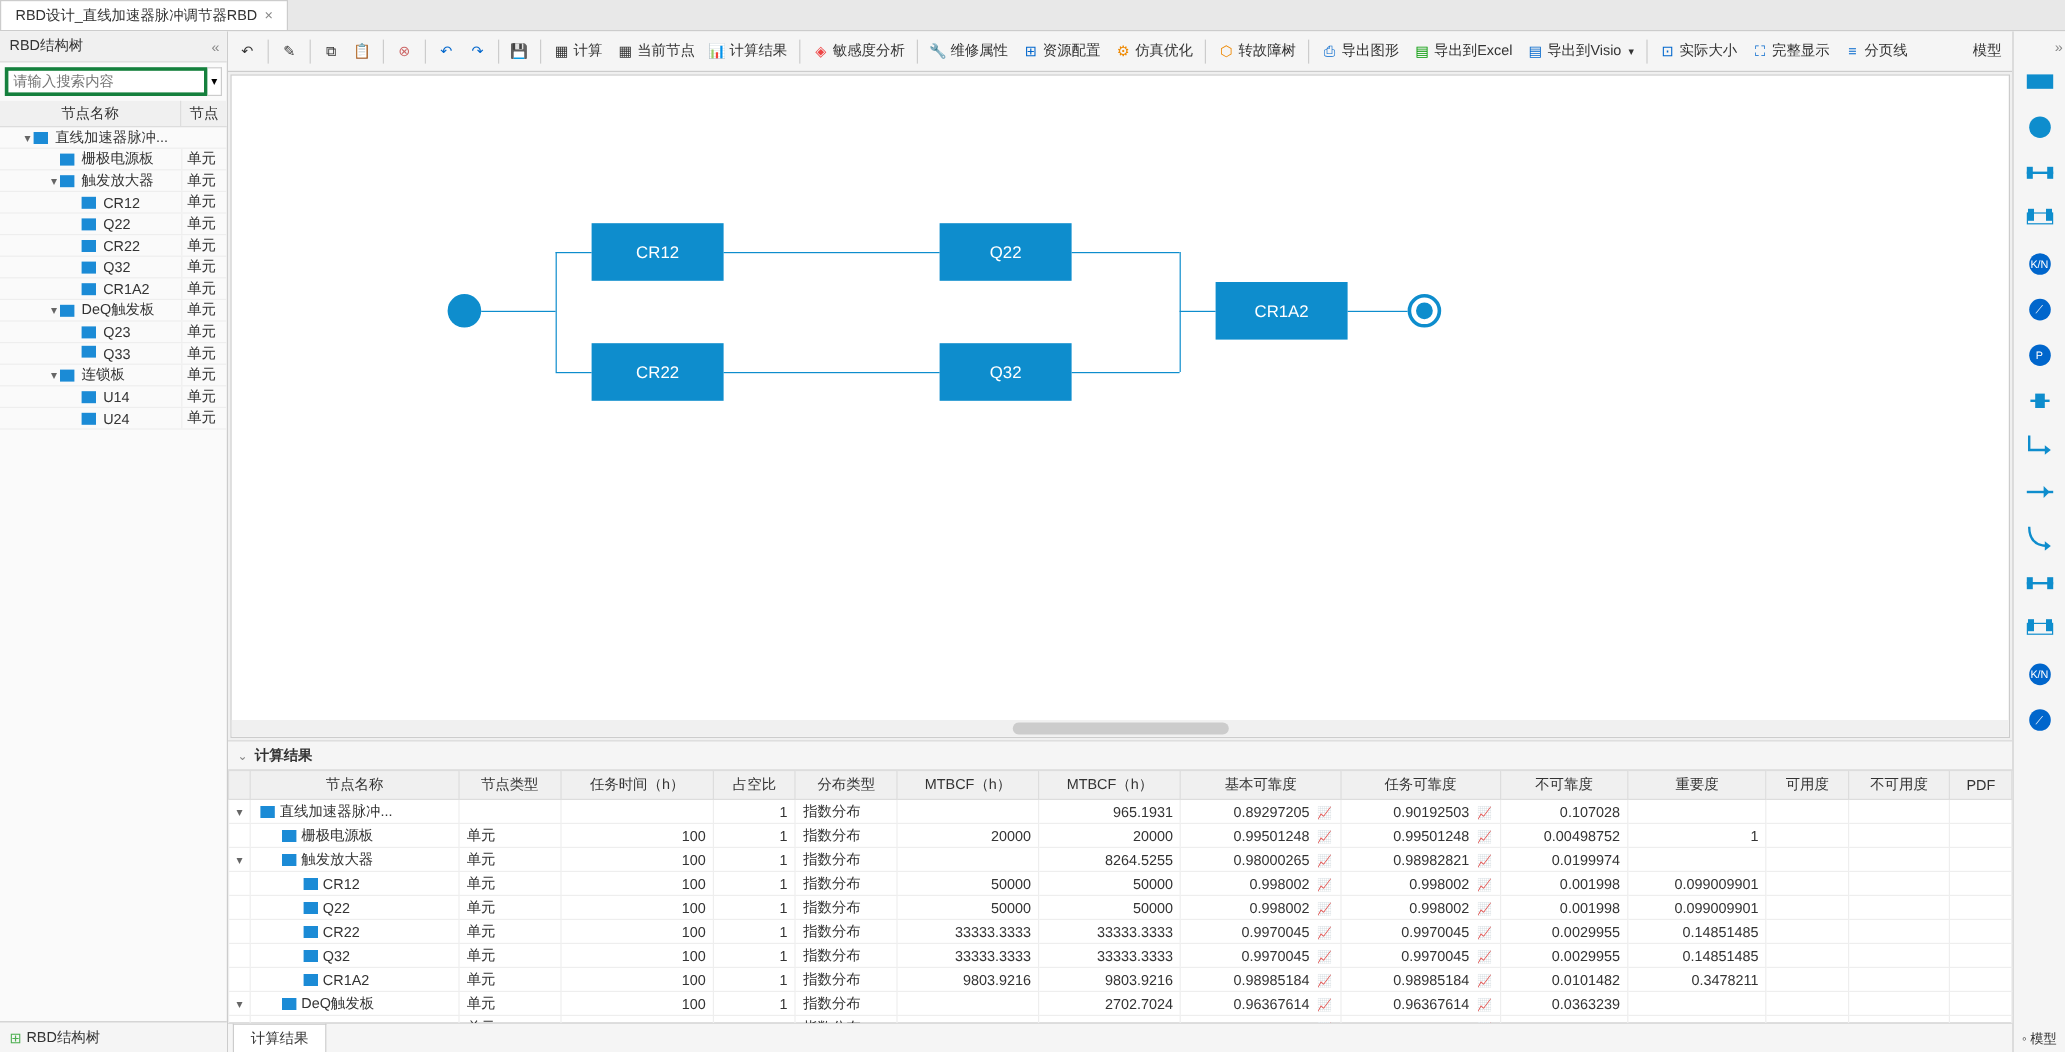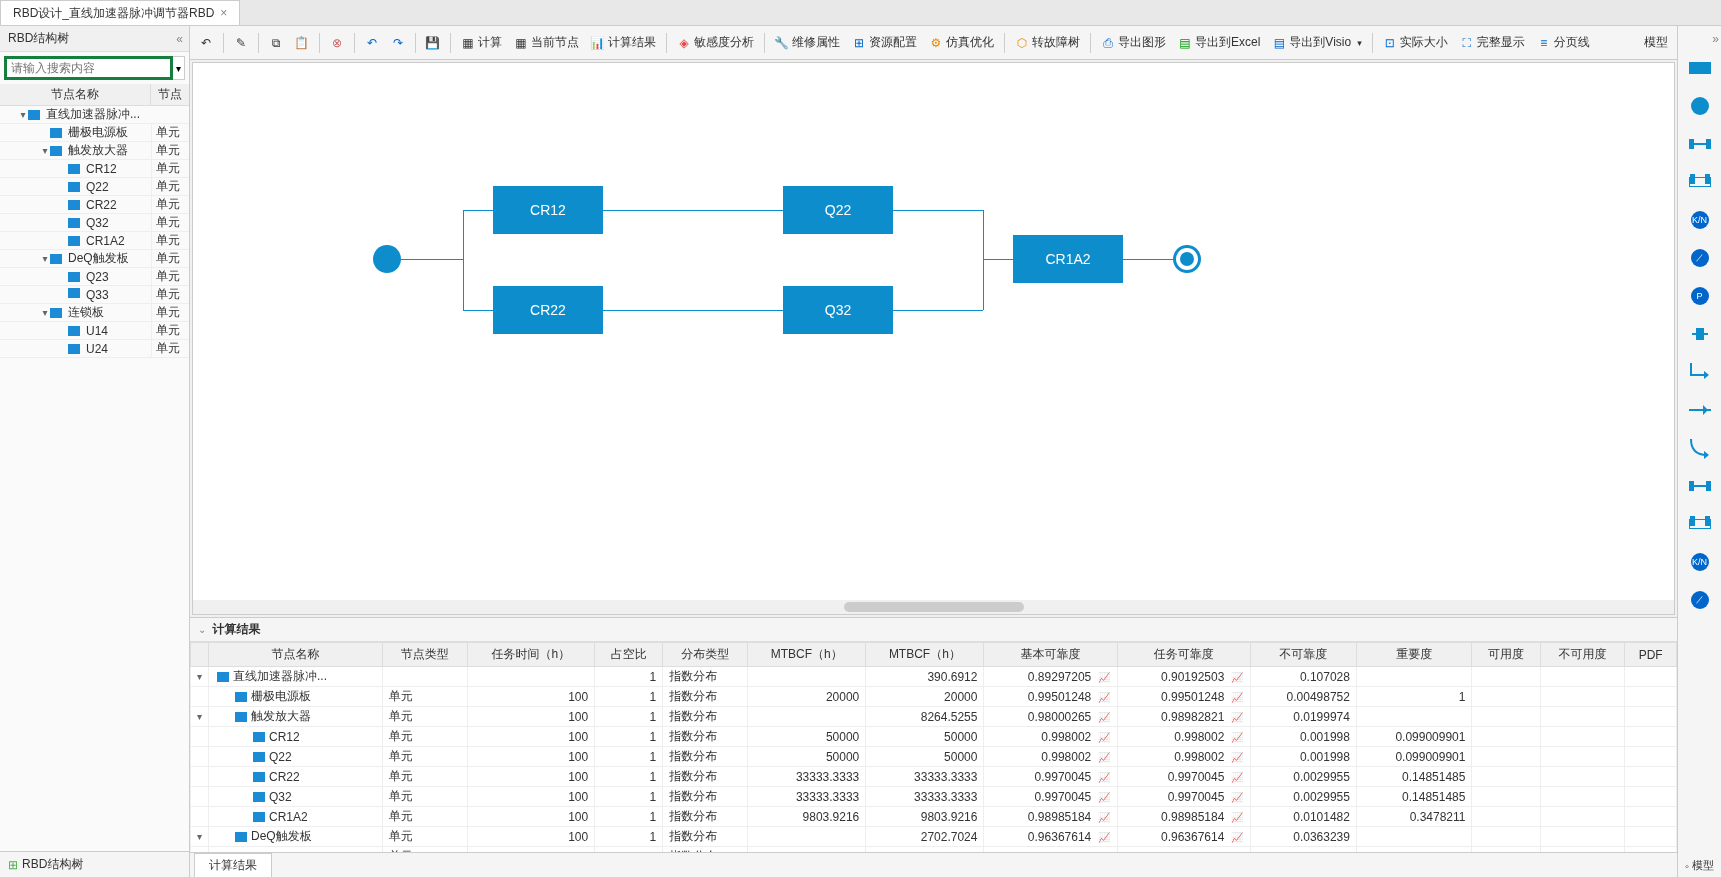--- a/index.html
+++ b/index.html
@@ -391,21 +391,21 @@
               </thead>
               <tbody>
                 <tr>
     <td class="row-toggle">▾</td>
     <td class="name" style="padding-left:8px"><span class="node-icon"></span>直线加速器脉冲...</td>
     <td class="name"></td>
     <td></td>
     <td>1</td>
     <td class="name">指数分布</td>
     <td></td>
-    <td>390.6912</td>
+    <td>965.1931</td>
     <td>0.89297205 <span class="chart-icon">📈</span></td>
     <td>0.90192503 <span class="chart-icon">📈</span></td>
     <td>0.107028</td>
     <td></td>
     <td></td>
     <td></td>
     <td></td>
                 </tr>
                 <tr>
     <td class="row-toggle"></td>

